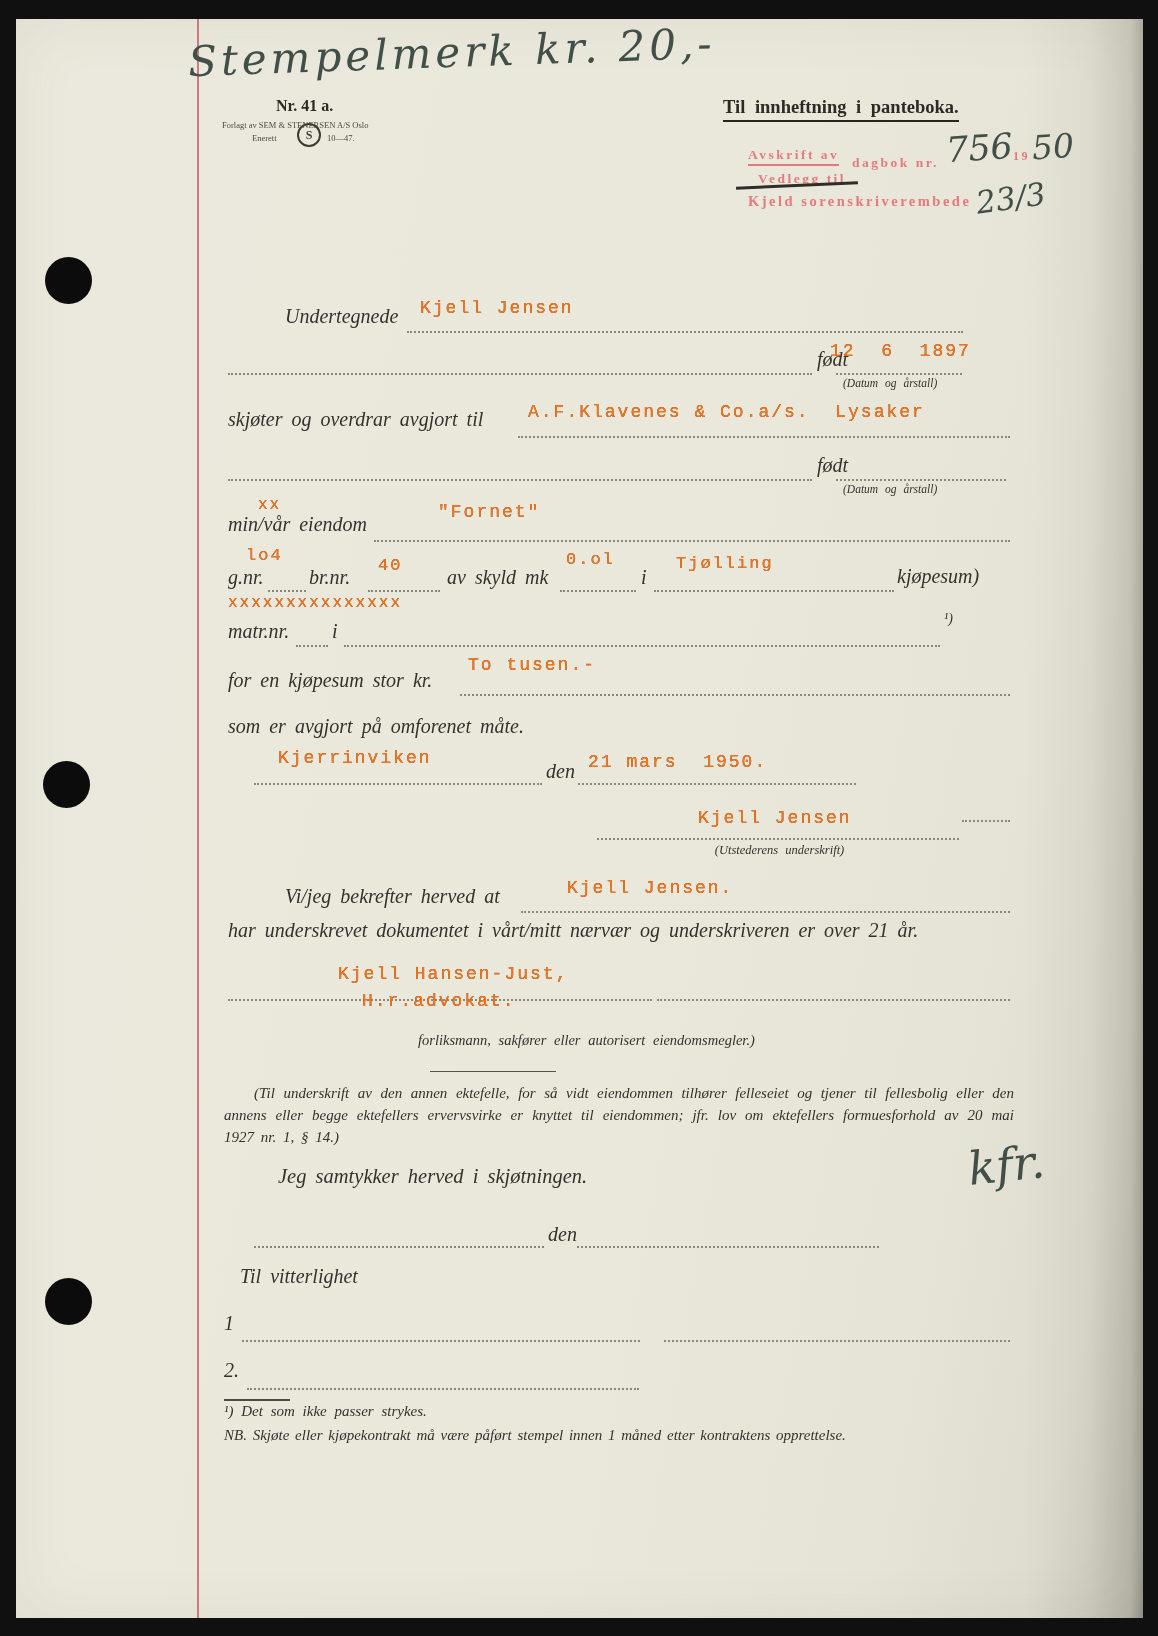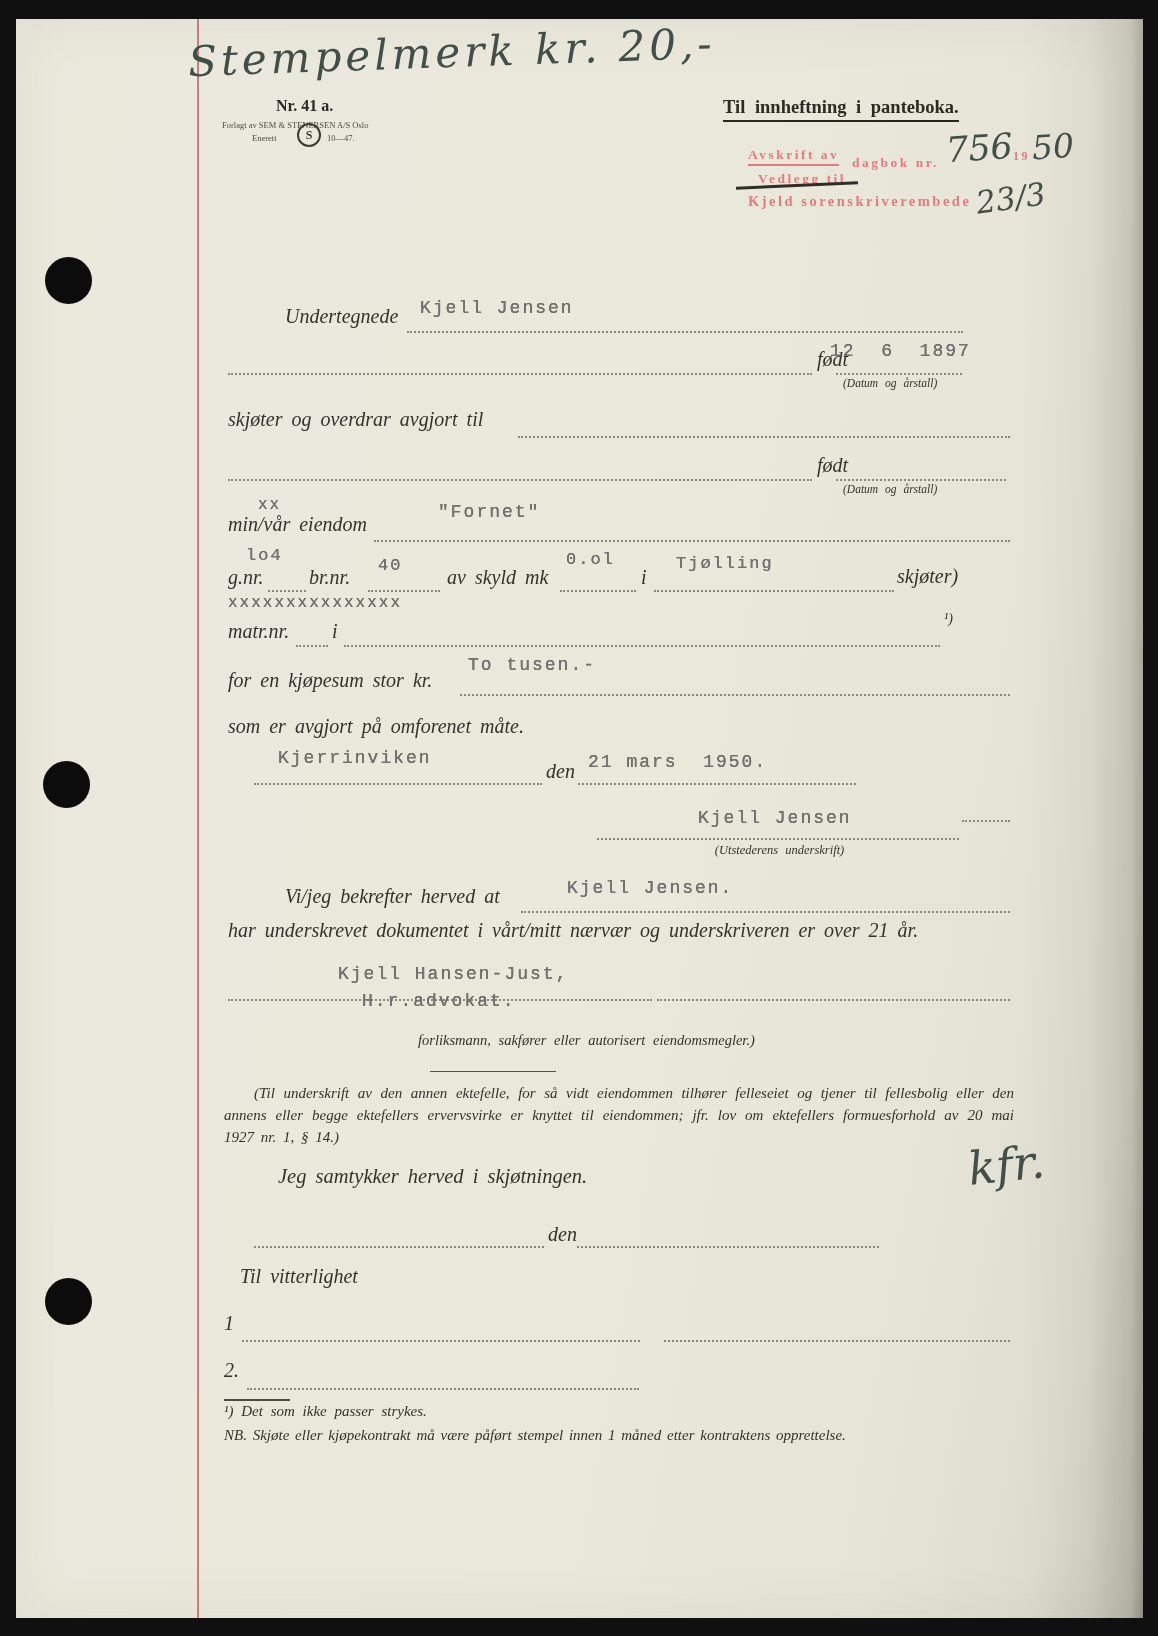--- a/index.html
+++ b/index.html
@@ -9,21 +9,21 @@
          background:linear-gradient(100deg,#ebe9dd 0%,#eae8db 55%,#e6e4d6 80%,#dedcce 92%,#cdccbe 99%,#bfbeb1 100%);
          box-shadow:inset 0 0 60px rgba(90,90,70,0.08);}
   #edge-shade{position:absolute;left:1020px;top:19px;width:123px;height:1599px;
          background:linear-gradient(90deg,rgba(0,0,0,0) 0%,rgba(60,60,45,0.05) 55%,rgba(40,40,30,0.14) 90%,rgba(20,20,15,0.25) 100%);}
   .abs{position:absolute;}
   .hole{position:absolute;width:47px;height:47px;border-radius:50%;background:#0c0c0c;}
   #redline{position:absolute;left:197px;top:19px;width:2px;height:1599px;background:#c4696e;opacity:.85;}
   .print{font-family:"Liberation Serif",serif;font-style:italic;color:#33322c;white-space:nowrap;word-spacing:4px;}
   .printb{font-family:"Liberation Serif",serif;font-weight:700;color:#2b2a24;white-space:nowrap;}
   .tiny{font-family:"Liberation Serif",serif;color:#4c4b42;white-space:nowrap;}
-  .typed{font-family:"Liberation Mono",monospace;color:#737373;white-space:pre;letter-spacing:2px;
+  .typed{font-family:"Liberation Mono",monospace;color:#f97316;white-space:pre;letter-spacing:2px;
          text-shadow:0 0 0.6px #49453a;}
   .hw{font-family:"DejaVu Serif",serif;font-style:italic;color:#414f48;white-space:nowrap;}
   .stamp{font-family:"Liberation Serif",serif;font-weight:700;color:#e47a80;letter-spacing:2.5px;white-space:nowrap;}
   .dot{position:absolute;height:0;border-bottom:2px dotted #8b887a;}
   .solidline{position:absolute;height:0;}
   .underl{border-bottom:2px solid #26251f;padding-bottom:2px;}
   .underlred{border-bottom:2px solid #e47a80;padding-bottom:1px;}
   .ctr{text-align:center;}
   #logo-circle{position:absolute;left:297px;top:123px;width:20px;height:20px;border:2px solid #3d3c33;
          border-radius:50%;text-align:center;font-family:"Liberation Serif",serif;font-weight:700;
@@ -66,20 +66,21 @@
   <div class="abs typed" style="left:420px;top:298px;font-size:18px;">Kjell Jensen</div>
   <div class="dot" style="left:407px;top:331px;width:556px;"></div>
 
   <div class="dot" style="left:228px;top:373px;width:584px;"></div>
   <div class="abs print" style="left:817px;top:348px;font-size:20px;">født</div>
   <div class="abs typed" style="left:830px;top:341px;font-size:18px;">12  6  1897</div>
   <div class="dot" style="left:836px;top:373px;width:126px;"></div>
   <div class="abs print" style="left:843px;top:377px;font-size:11.5px;">(Datum og årstall)</div>
 
   <div class="abs print" style="left:228px;top:408px;font-size:20px;">skjøter og overdrar avgjort til</div>
+  <div class="abs typed" style="left:528px;top:402px;font-size:18px;">A.F.Klavenes &amp; Co.a/s.  Lysaker</div>
   <div class="dot" style="left:518px;top:436px;width:492px;"></div>
 
   <div class="dot" style="left:228px;top:479px;width:584px;"></div>
   <div class="abs print" style="left:817px;top:454px;font-size:20px;">født</div>
   <div class="dot" style="left:836px;top:479px;width:170px;"></div>
   <div class="abs print" style="left:843px;top:483px;font-size:11.5px;">(Datum og årstall)</div>
 
   <div class="abs typed" style="left:258px;top:496px;font-size:16px;">xx</div>
   <div class="abs print" style="left:228px;top:513px;font-size:20px;">min/vår eiendom</div>
   <div class="abs typed" style="left:438px;top:502px;font-size:18px;">"Fornet"</div>
@@ -90,21 +91,21 @@
   <div class="dot" style="left:268px;top:590px;width:38px;"></div>
   <div class="abs print" style="left:309px;top:566px;font-size:20px;">br.nr.</div>
   <div class="abs typed" style="left:378px;top:556px;font-size:17px;">40</div>
   <div class="dot" style="left:368px;top:590px;width:72px;"></div>
   <div class="abs print" style="left:447px;top:566px;font-size:20px;">av skyld mk</div>
   <div class="abs typed" style="left:566px;top:550px;font-size:17px;">0.ol</div>
   <div class="dot" style="left:560px;top:590px;width:76px;"></div>
   <div class="abs print" style="left:641px;top:566px;font-size:20px;">i</div>
   <div class="abs typed" style="left:676px;top:554px;font-size:17px;">Tjølling</div>
   <div class="dot" style="left:654px;top:590px;width:240px;"></div>
-  <div class="abs print" style="left:897px;top:565px;font-size:20px;">skjøter)</div>
+  <div class="abs print" style="left:897px;top:565px;font-size:20px;">kjøpesum)</div>
 
   <div class="abs typed" style="left:228px;top:594px;font-size:16px;">xxxxxxxxxxxxxxx</div>
   <div class="abs print" style="left:228px;top:620px;font-size:20px;">matr.nr.</div>
   <div class="dot" style="left:296px;top:645px;width:32px;"></div>
   <div class="abs print" style="left:332px;top:620px;font-size:20px;">i</div>
   <div class="dot" style="left:344px;top:645px;width:596px;"></div>
   <div class="abs print" style="left:944px;top:611px;font-size:14px;">¹)</div>
 
   <div class="abs print" style="left:228px;top:669px;font-size:20px;">for en kjøpesum stor kr.</div>
   <div class="abs typed" style="left:468px;top:655px;font-size:18px;">To tusen.-</div>

